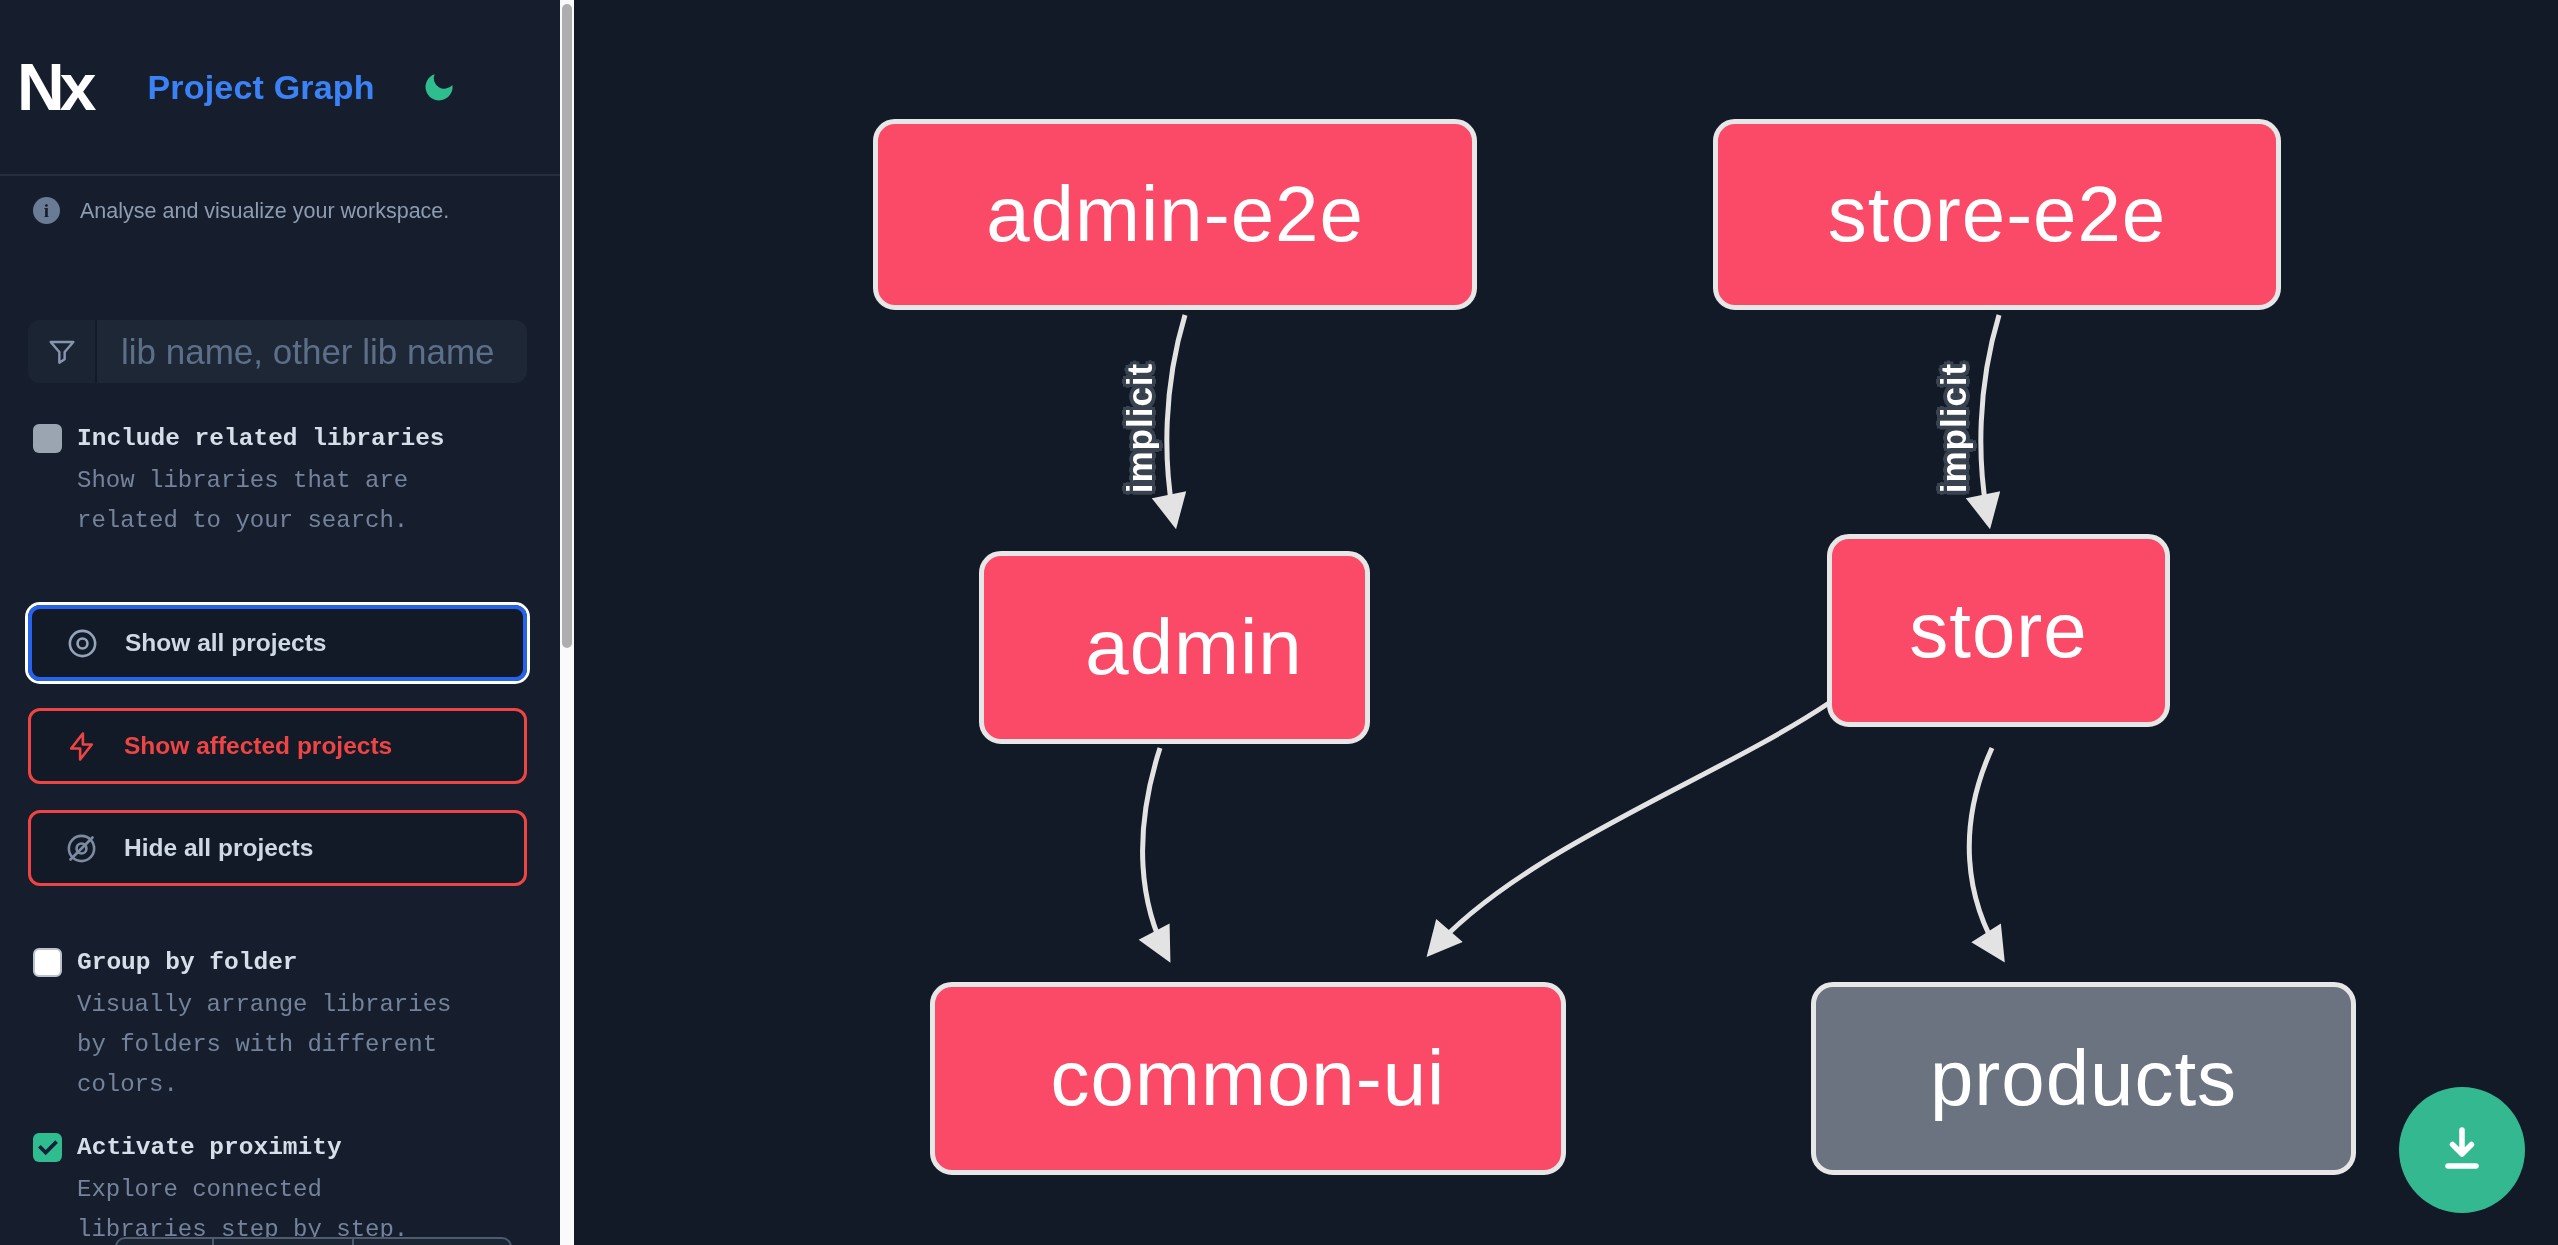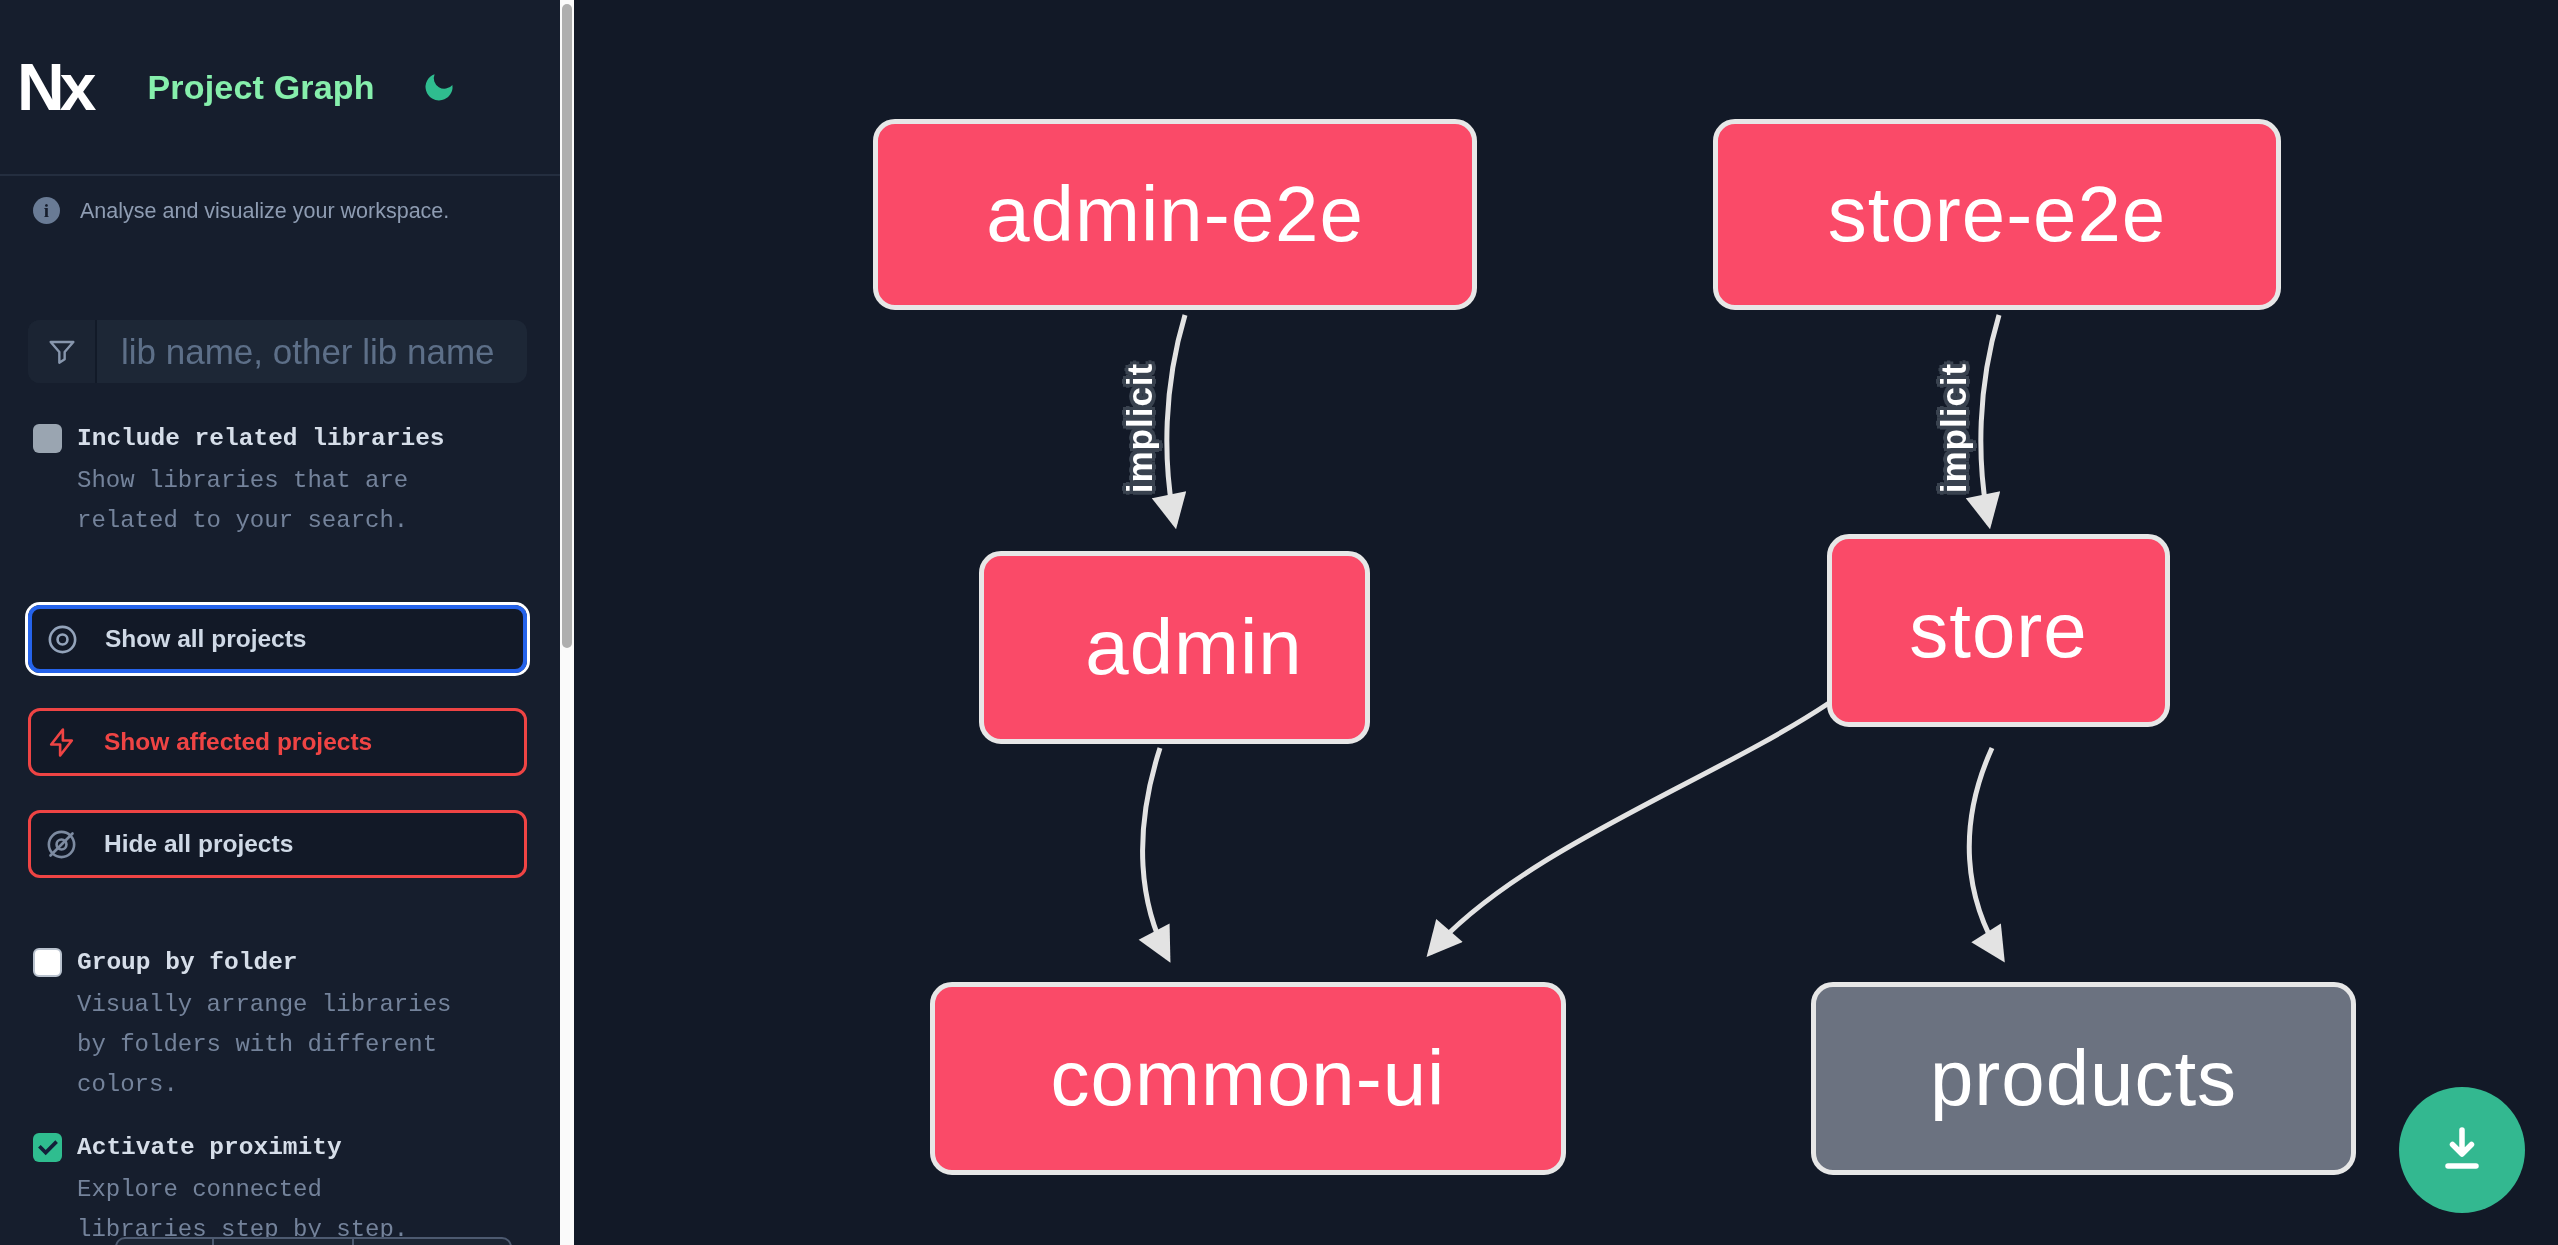--- a/index.html
+++ b/index.html
@@ -16,21 +16,21 @@
   .sb-header{
     position:absolute;left:0;top:0;width:560px;height:176px;
     display:flex;align-items:center;padding-left:17px;box-sizing:border-box;
     border-bottom:2px solid #242e3f;
   }
   .nx-logo{
     color:#ffffff;font-weight:900;font-size:66px;letter-spacing:-5px;
     line-height:1;font-style:normal;transform:scaleY(1.02);
   }
   .sb-title{
-    margin-left:56px;color:#86efac;font-size:34px;font-weight:600;letter-spacing:.2px;
+    margin-left:56px;color:#3b82f6;font-size:34px;font-weight:600;letter-spacing:.2px;
   }
   .moon{margin-left:46px;width:36px;height:36px;transform:rotate(-14deg);}
   .info-row{
     position:absolute;left:33px;top:196px;width:500px;
     display:flex;align-items:flex-start;gap:20px;
   }
   .info-icon{
     width:27px;height:27px;border-radius:50%;background:#697b95;flex:none;
     display:flex;align-items:center;justify-content:center;
     color:#161e2d;font-size:19px;font-weight:800;font-family:"Liberation Serif",serif;
@@ -57,23 +57,23 @@
     position:absolute;left:0;top:2px;width:29px;height:29px;border-radius:6px;
   }
   .checkbox.disabled{background:#9aa5b1;}
   .checkbox.unchecked{background:#ffffff;border:2px solid #b9c2ce;box-sizing:border-box;}
   .checkbox.checked{background:#2fbd8f;display:flex;align-items:center;justify-content:center;}
   .check-body{margin-left:44px;}
   .check-label{color:#d6dee9;font-size:24.5px;font-weight:600;line-height:33px;}
   .check-desc{color:#74839b;font-size:24px;line-height:40px;margin-top:6px;width:385px;}
   
   .act-btn{
-    position:absolute;left:28px;width:499px;height:68px;box-sizing:border-box;
+    position:absolute;left:28px;width:499px;height:76px;box-sizing:border-box;
     background:rgba(13,20,34,.45);border-radius:12px;
-    display:flex;align-items:center;padding-left:14px;gap:26px;cursor:pointer;
+    display:flex;align-items:center;padding-left:34px;gap:26px;cursor:pointer;
   }
   .act-btn .lbl{font-size:24.5px;font-weight:600;color:#cfd9e6;}
   .btn-showall{
     top:605px;border:4px solid #2563eb;box-shadow:0 0 0 3px #ffffff;
   }
   .btn-affected{top:708px;border:3px solid #e44;}
   .btn-affected .lbl{color:#ef4444;}
   .btn-hide{top:810px;border:3px solid #ef4444;}
   
   .seg-sliver{

